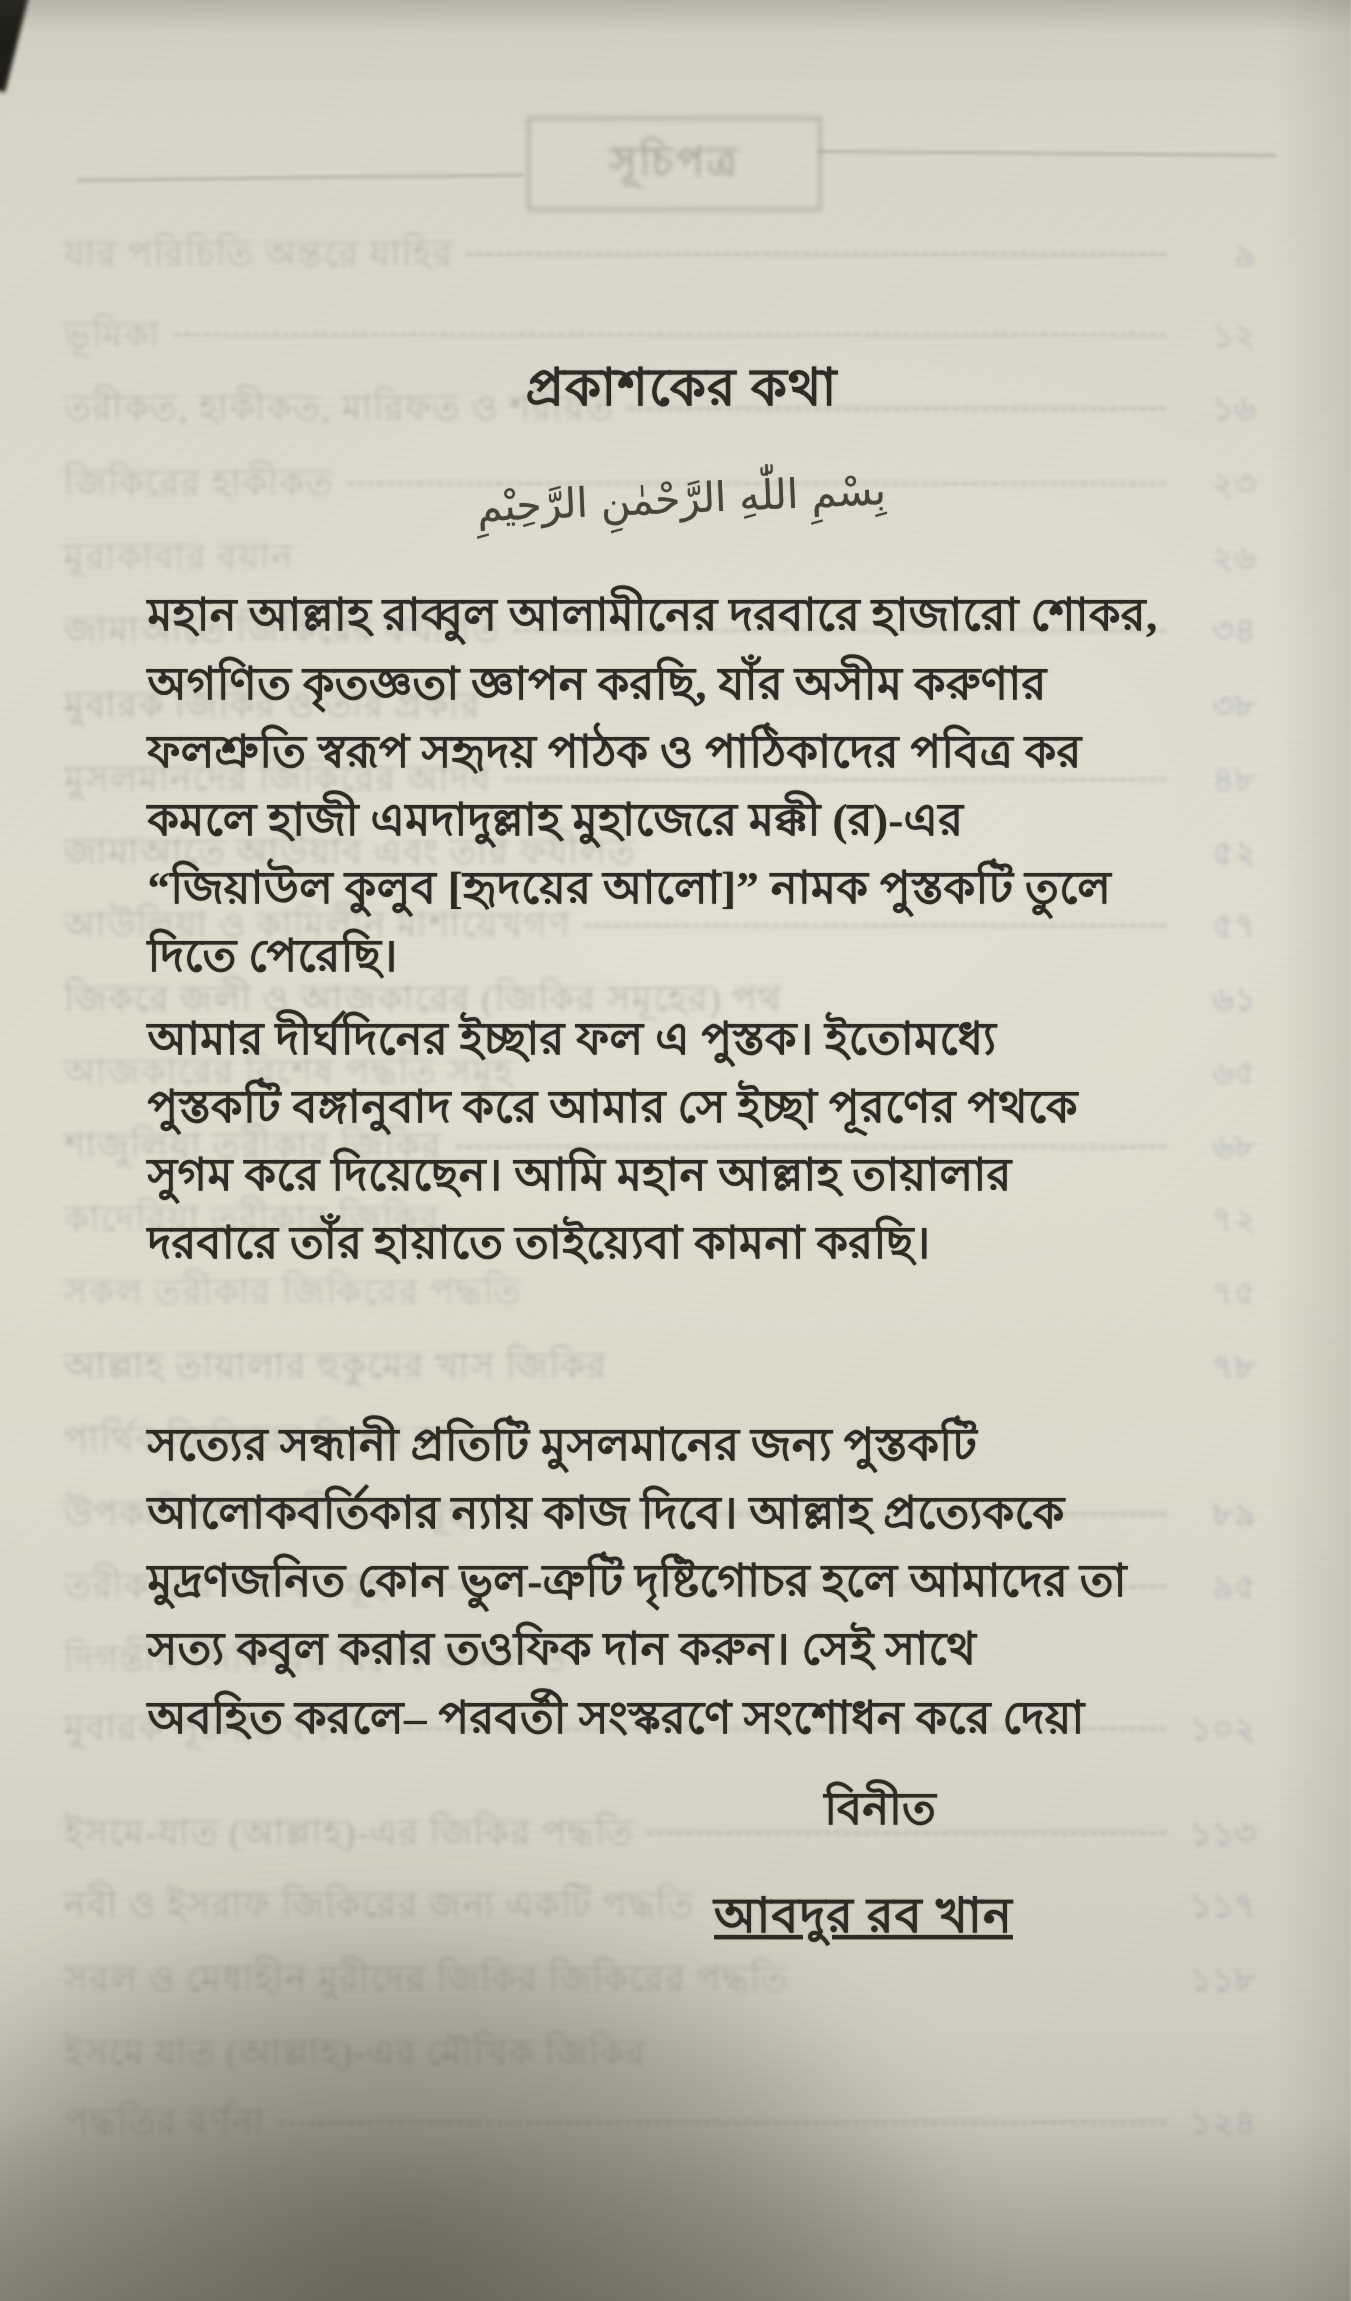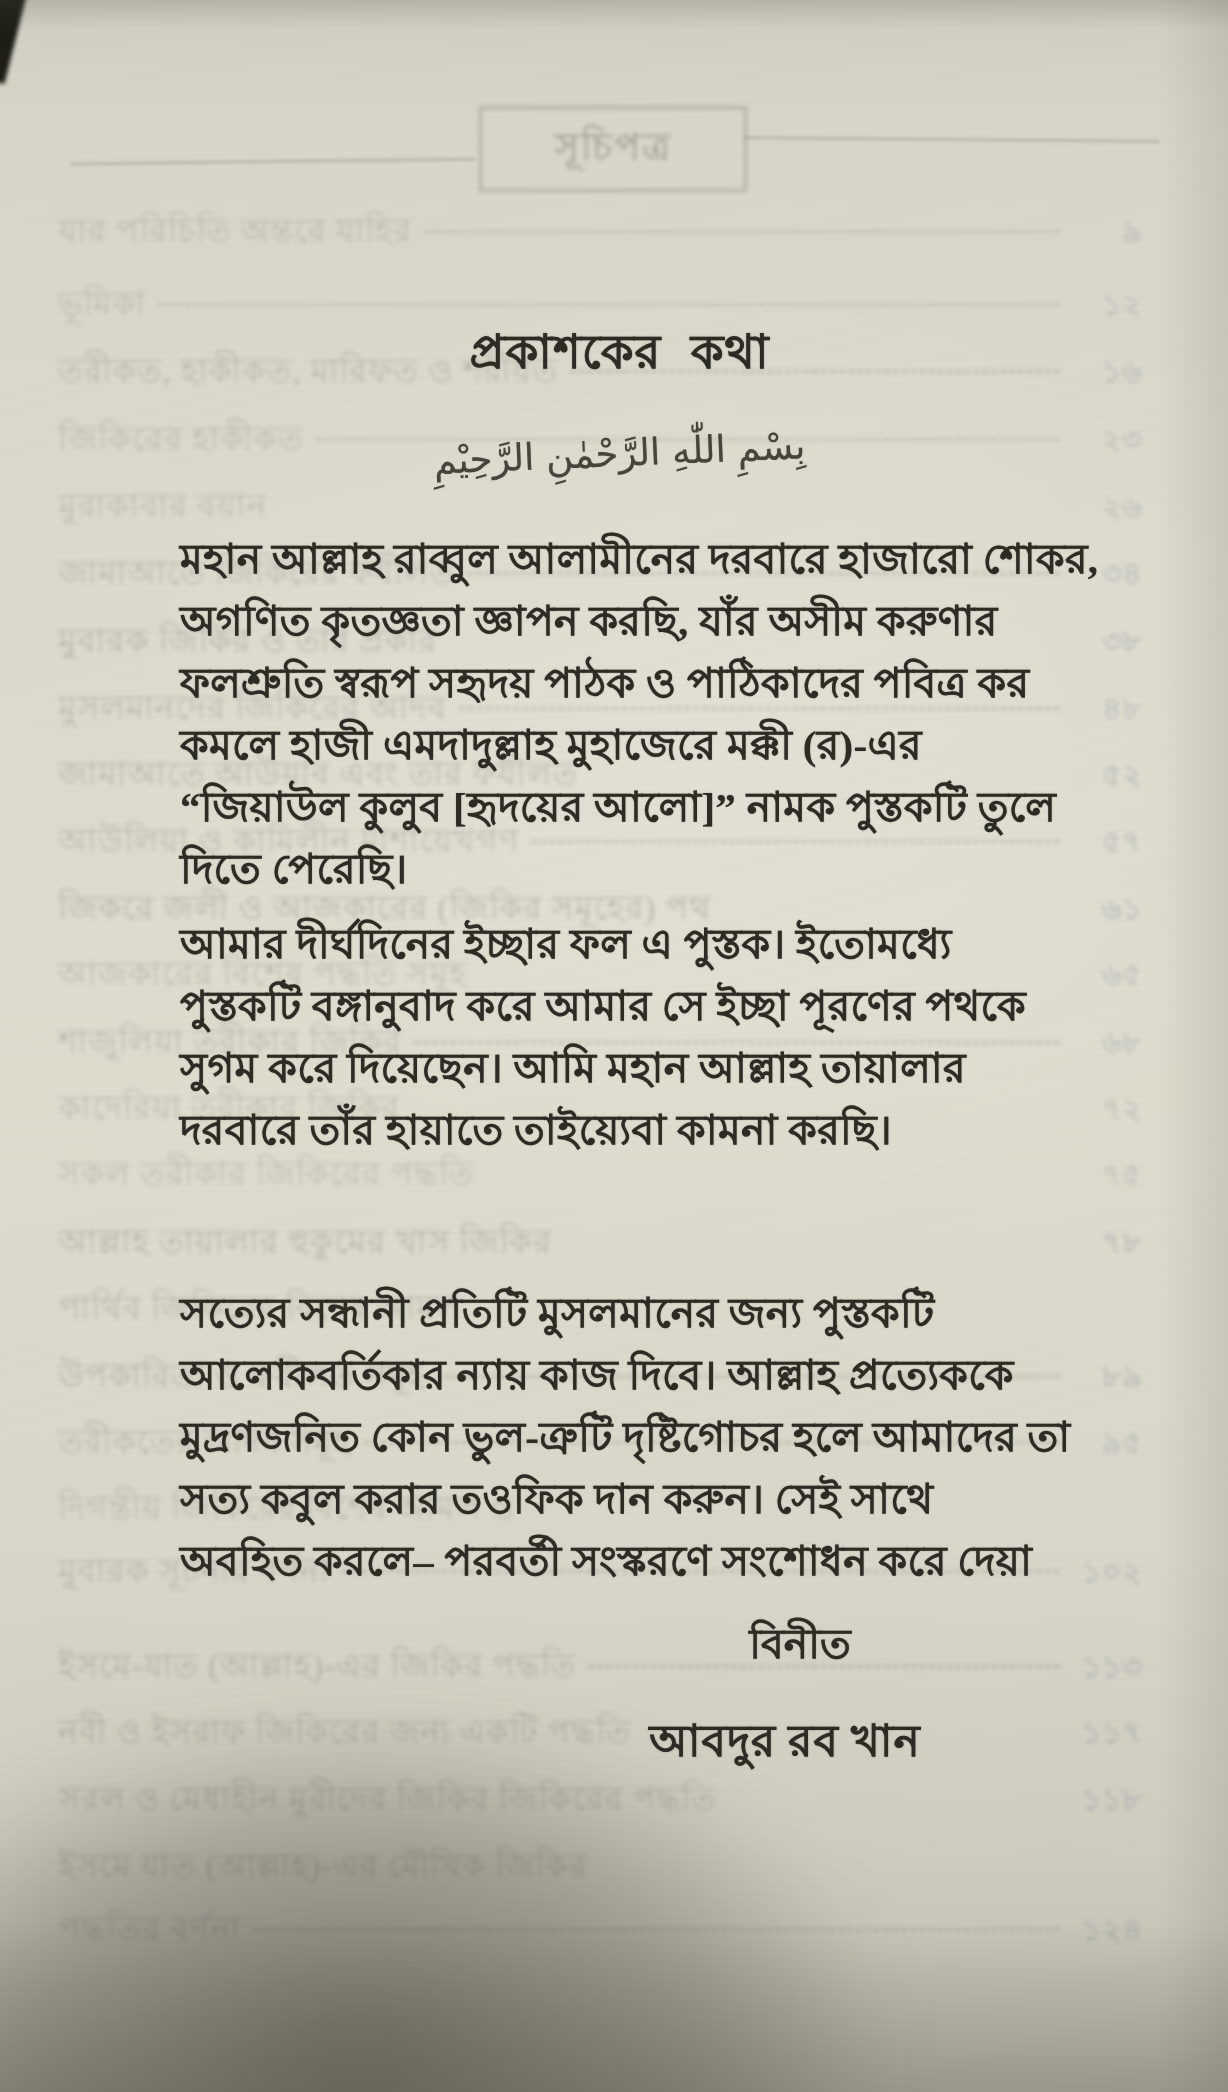--- a/index.html
+++ b/index.html
@@ -48,38 +48,37 @@
   .grow .gl{flex:1 1 auto;border-bottom:3px dashed rgba(122,125,118,.70);margin:0 12px;transform:translateY(-9px);}
   .grow .gl.noline{border-bottom:none;}
   .grow .gn{flex:none;min-width:70px;text-align:right;color:#848ba2;font-size:31px;}
 
   
   .print{position:absolute;inset:0;color:#2c2b24;}
   .page-title{
     position:absolute;left:132px;width:975px;top:316px;text-align:center;
     font-size:47px;font-weight:700;letter-spacing:1px;
     text-shadow:0 0 1.3px rgba(44,43,36,.55);
-    font-family:Liberation Mono, monospace;
   }
   .bismillah{
     position:absolute;left:132px;width:975px;top:432px;text-align:center;direction:rtl;
     font-family:"DejaVu Sans",sans-serif;font-size:37px;color:#46443b;
     transform:rotate(-2.4deg);text-shadow:0 0 1px rgba(70,68,59,.5);
   }
   .para{position:absolute;left:134px;width:985px;font-size:41px;font-weight:600;
     line-height:62px;letter-spacing:.3px;
     text-shadow:0 0 1.2px rgba(44,43,36,.5);}
-  .para div{white-space:nowrap;margin-left:46px;}
+  .para div{white-space:nowrap;}
   .p1{top:528px;}
   .p2{top:913px;}
   .p3{top:1282px;}
   .sig-salutation{position:absolute;left:620px;width:360px;top:1612px;text-align:center;
     font-size:41px;font-weight:600;text-shadow:0 0 1.2px rgba(44,43,36,.5);}
   .sig-name{position:absolute;left:590px;width:390px;top:1708px;text-align:center;
-    font-size:44px;font-weight:700;letter-spacing:1px;text-shadow:0 0 1.4px rgba(40,39,33,.55);}
+    font-size:44px;font-weight:700;letter-spacing:1px;text-shadow:0 0 1.4px rgba(40,39,33,.55);text-decoration:underline;}
 </style>
 </head>
 <body>
 
 <div class="paper"></div>
 <div class="band-noise"></div>
 <div class="wedge"></div>
 
 <div class="ghost-layer">
   <div class="ghost-line left"></div>

